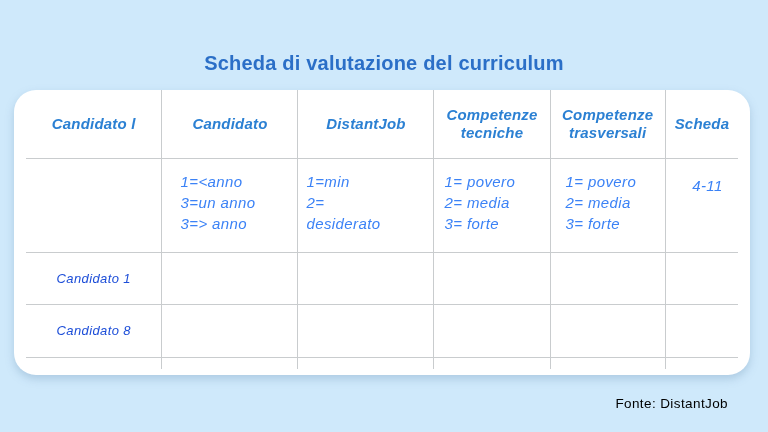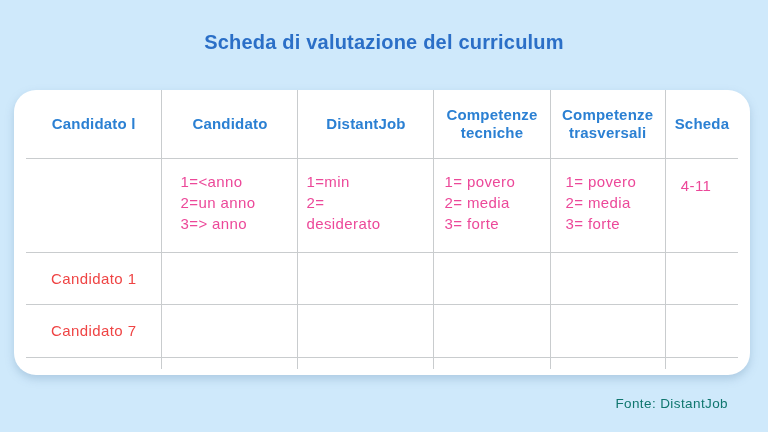--- a/index.html
+++ b/index.html
@@ -5,34 +5,35 @@
   * { margin: 0; padding: 0; box-sizing: border-box; }
   html, body {
     width: 768px; height: 432px;
     background: #cfe9fb;
     font-family: "Liberation Sans", sans-serif;
     overflow: hidden;
     position: relative;
   }
   .page-title {
     text-align: center;
-    padding-top: 31px;
+    padding-top: 52px;
     font-size: 20px;
     font-weight: bold;
     color: #2b6fc7;
     letter-spacing: 0.2px;
   }
   .card {
     position: absolute;
     left: 14px; top: 90px;
     width: 736px; height: 285px;
     background: #ffffff;
     border-radius: 22px;
     box-shadow: 0 4px 9px rgba(110, 145, 180, 0.35);
     padding: 0 12px 6px 12px;
+    font-style: italic;
   }
   table.eval {
     width: 100%;
     height: 100%;
     border-collapse: collapse;
     table-layout: fixed;
   }
   table.eval th, table.eval td { vertical-align: middle; }
   table.eval th:not(:last-child),
   table.eval td:not(:last-child) {
@@ -47,41 +48,41 @@
     line-height: 18px;
     border-bottom: 1px solid #c9ccce;
     letter-spacing: 0.2px;
   }
   tr.legend-row td {
     height: 79px;
     border-bottom: 1px solid #c9ccce;
     vertical-align: top;
     padding: 12px 4px 0 15px;
     font-size: 15px;
-    color: #ec4899;
+    color: #3b82f6;
     line-height: 21px;
     letter-spacing: 0.4px;
     text-align: left;
   }
-  tr.legend-row td.totale-legend { padding-top: 16px; }
+  tr.legend-row td.totale-legend { padding-top: 16px; text-align: center; }
   tr.candidate-row td {
     height: 44px;
-    font-size: 15px;
-    color: #ef4444;
+    font-size: 13px;
+    color: #1d4ed8;
     letter-spacing: 0.4px;
   }
   tr.candidate-row td.cand-label { text-align: center; }
   tr.candidate-row.bordered td { border-bottom: 1px solid #c9ccce; }
   tr.spacer-row td { height: 10px; }
   .source {
     position: absolute;
     right: 40px;
     top: 396px;
     font-size: 13.5px;
-    color: #0f766e;
+    color: #000000;
     letter-spacing: 0.4px;
   }
 </style>
 </head>
 <body>
 
 <div class="page-title">Scheda di valutazione del curriculum</div>
 
 <div class="card">
   <table class="eval">
@@ -100,21 +101,21 @@
         <th>DistantJob</th>
         <th>Competenze tecniche</th>
         <th>Competenze trasversali</th>
         <th>Scheda</th>
       </tr>
 
       <tr class="legend-row">
         <td></td>
         <td style="padding-left:18px;">
           <div>1=&lt;anno</div>
-          <div>2=un anno</div>
+          <div>3=un anno</div>
           <div>3=&gt; anno</div>
         </td>
         <td style="padding-left:8px;margin-top:9px;">
           <div>1=min</div>
           <div>2=</div>
           <div>desiderato</div>
         </td>
         <td style="padding-left:10px;">
           <div>1= povero</div>
           <div>2= media</div>
@@ -131,21 +132,21 @@
       <tr class="candidate-row bordered">
         <td class="cand-label">Candidato 1</td>
         <td></td>
         <td></td>
         <td></td>
         <td></td>
         <td></td>
       </tr>
 
       <tr class="candidate-row bordered">
-        <td class="cand-label">Candidato 7</td>
+        <td class="cand-label">Candidato 8</td>
         <td></td>
         <td></td>
         <td></td>
         <td></td>
         <td></td>
       </tr>
 
 
       <tr class="spacer-row">
         <td></td>

